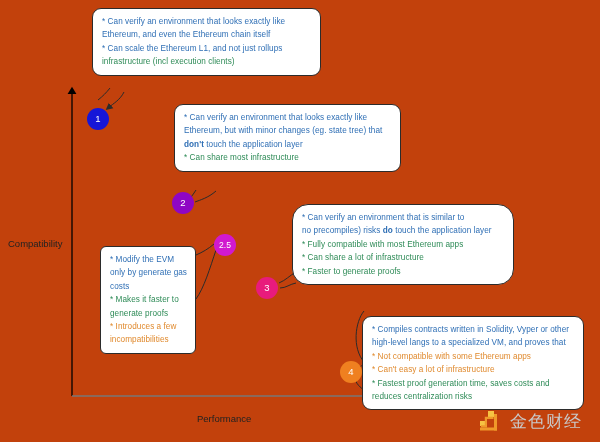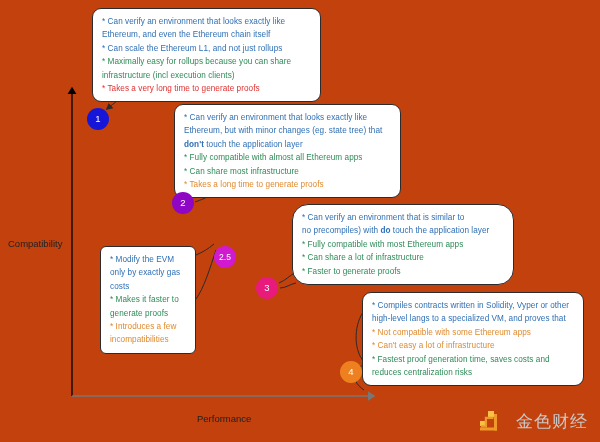--- a/index.html
+++ b/index.html
@@ -74,21 +74,21 @@
 
   
   #watermark {
     position: absolute;
     left: 478px;
     top: 404px;
     width: 112px;
     height: 34px;
     display: flex;
     align-items: center;
-    gap: 12px;
+    gap: 6px;
   }
   #wm-mark {
     position: relative;
     width: 26px;
     height: 26px;
     flex: 0 0 26px;
   }
   #wm-text {
     font-size: 17px;
     color: #c9c9c9;
@@ -132,64 +132,60 @@
     <path d="M296,272 C289,276 286,280 279,283" fill="none" stroke="#2b2b2b" stroke-width="1"></path>
 
     <path d="M364,311 C355,322 352,348 364,362" fill="none" stroke="#2b2b2b" stroke-width="1"></path>
     <path d="M364,390 C352,382 352,372 364,364" fill="none" stroke="#2b2b2b" stroke-width="1"></path>
   </svg>
 
   <div class="callout" id="c1" style="left:92px; top:8px; width:229px;">
     <p class="blue">* Can verify an environment that looks exactly like</p>
     <p class="blue">Ethereum, and even the Ethereum chain itself</p>
     <p class="blue">* Can scale the Ethereum L1, and not just rollups</p>
-    <p class="green">* Maximally easy for rollups because you can share</p>
     <p class="green">infrastructure (incl execution clients)</p>
-    <p class="red">* Takes a very long time to generate proofs</p>
   </div>
 
   <div class="callout" id="c2" style="left:174px; top:104px; width:227px;">
     <p class="blue">* Can verify an environment that looks exactly like</p>
     <p class="blue">Ethereum, but with minor changes (eg. state tree) that</p>
     <p class="blue"><span class="bold">don't</span><span> touch the application layer</span></p>
-    <p class="green">* Fully compatible with almost all Ethereum apps</p>
     <p class="green">* Can share most infrastructure</p>
-    <p class="orange">* Takes a long time to generate proofs</p>
   </div>
 
   <div class="callout" id="c25" style="left:100px; top:246px; width:96px;border-radius:6px;">
     <p class="blue">* Modify the EVM</p>
-    <p class="blue">only by exactly gas</p>
+    <p class="blue">only by generate gas</p>
     <p class="blue">costs</p>
     <p class="green">* Makes it faster to</p>
     <p class="green">generate proofs</p>
     <p class="orange">* Introduces a few</p>
     <p class="orange">incompatibilities</p>
   </div>
 
   <div class="callout" id="c3" style="left:292px; top:204px; width:222px;border-radius:16px;">
     <p class="blue">* Can verify an environment that is similar to</p>
-    <p class="blue"><span>no precompiles) with </span><span class="bold">do</span><span> touch the application layer</span></p>
+    <p class="blue"><span>no precompiles) risks </span><span class="bold">do</span><span> touch the application layer</span></p>
     <p class="green">* Fully compatible with most Ethereum apps</p>
     <p class="green">* Can share a lot of infrastructure</p>
     <p class="green">* Faster to generate proofs</p>
   </div>
 
-  <div class="callout" id="c4" style="left:362px; top:292px; width:222px;">
+  <div class="callout" id="c4" style="left:362px; top:316px; width:222px;">
     <p class="blue">* Compiles contracts written in Solidity, Vyper or other</p>
     <p class="blue">high-level langs to a specialized VM, and proves that</p>
     <p class="orange">* Not compatible with some Ethereum apps</p>
     <p class="orange">* Can't easy a lot of infrastructure</p>
     <p class="green">* Fastest proof generation time, saves costs and</p>
     <p class="green">reduces centralization risks</p>
   </div>
 
   <div class="node n1" style="left:87px;  top:108px;">1</div>
   <div class="node n2" style="left:172px; top:192px;">2</div>
-  <div class="node n25" style="left:214px; top:246px;">2.5</div>
+  <div class="node n25" style="left:214px; top:234px;">2.5</div>
   <div class="node n3" style="left:256px; top:277px;">3</div>
   <div class="node n4" style="left:340px; top:361px;">4</div>
 
   <div class="axis-label" style="left:8px; top:238px;text-align:right;">Compatibility</div>
   <div class="axis-label" style="left:197px; top:413px;">Performance</div>
 
   <div id="watermark">
     <div id="wm-mark">
       <svg viewBox="0 0 26 26" width="26" height="26">
         <rect x="2" y="13" width="5" height="5" fill="#f6c343"></rect>

